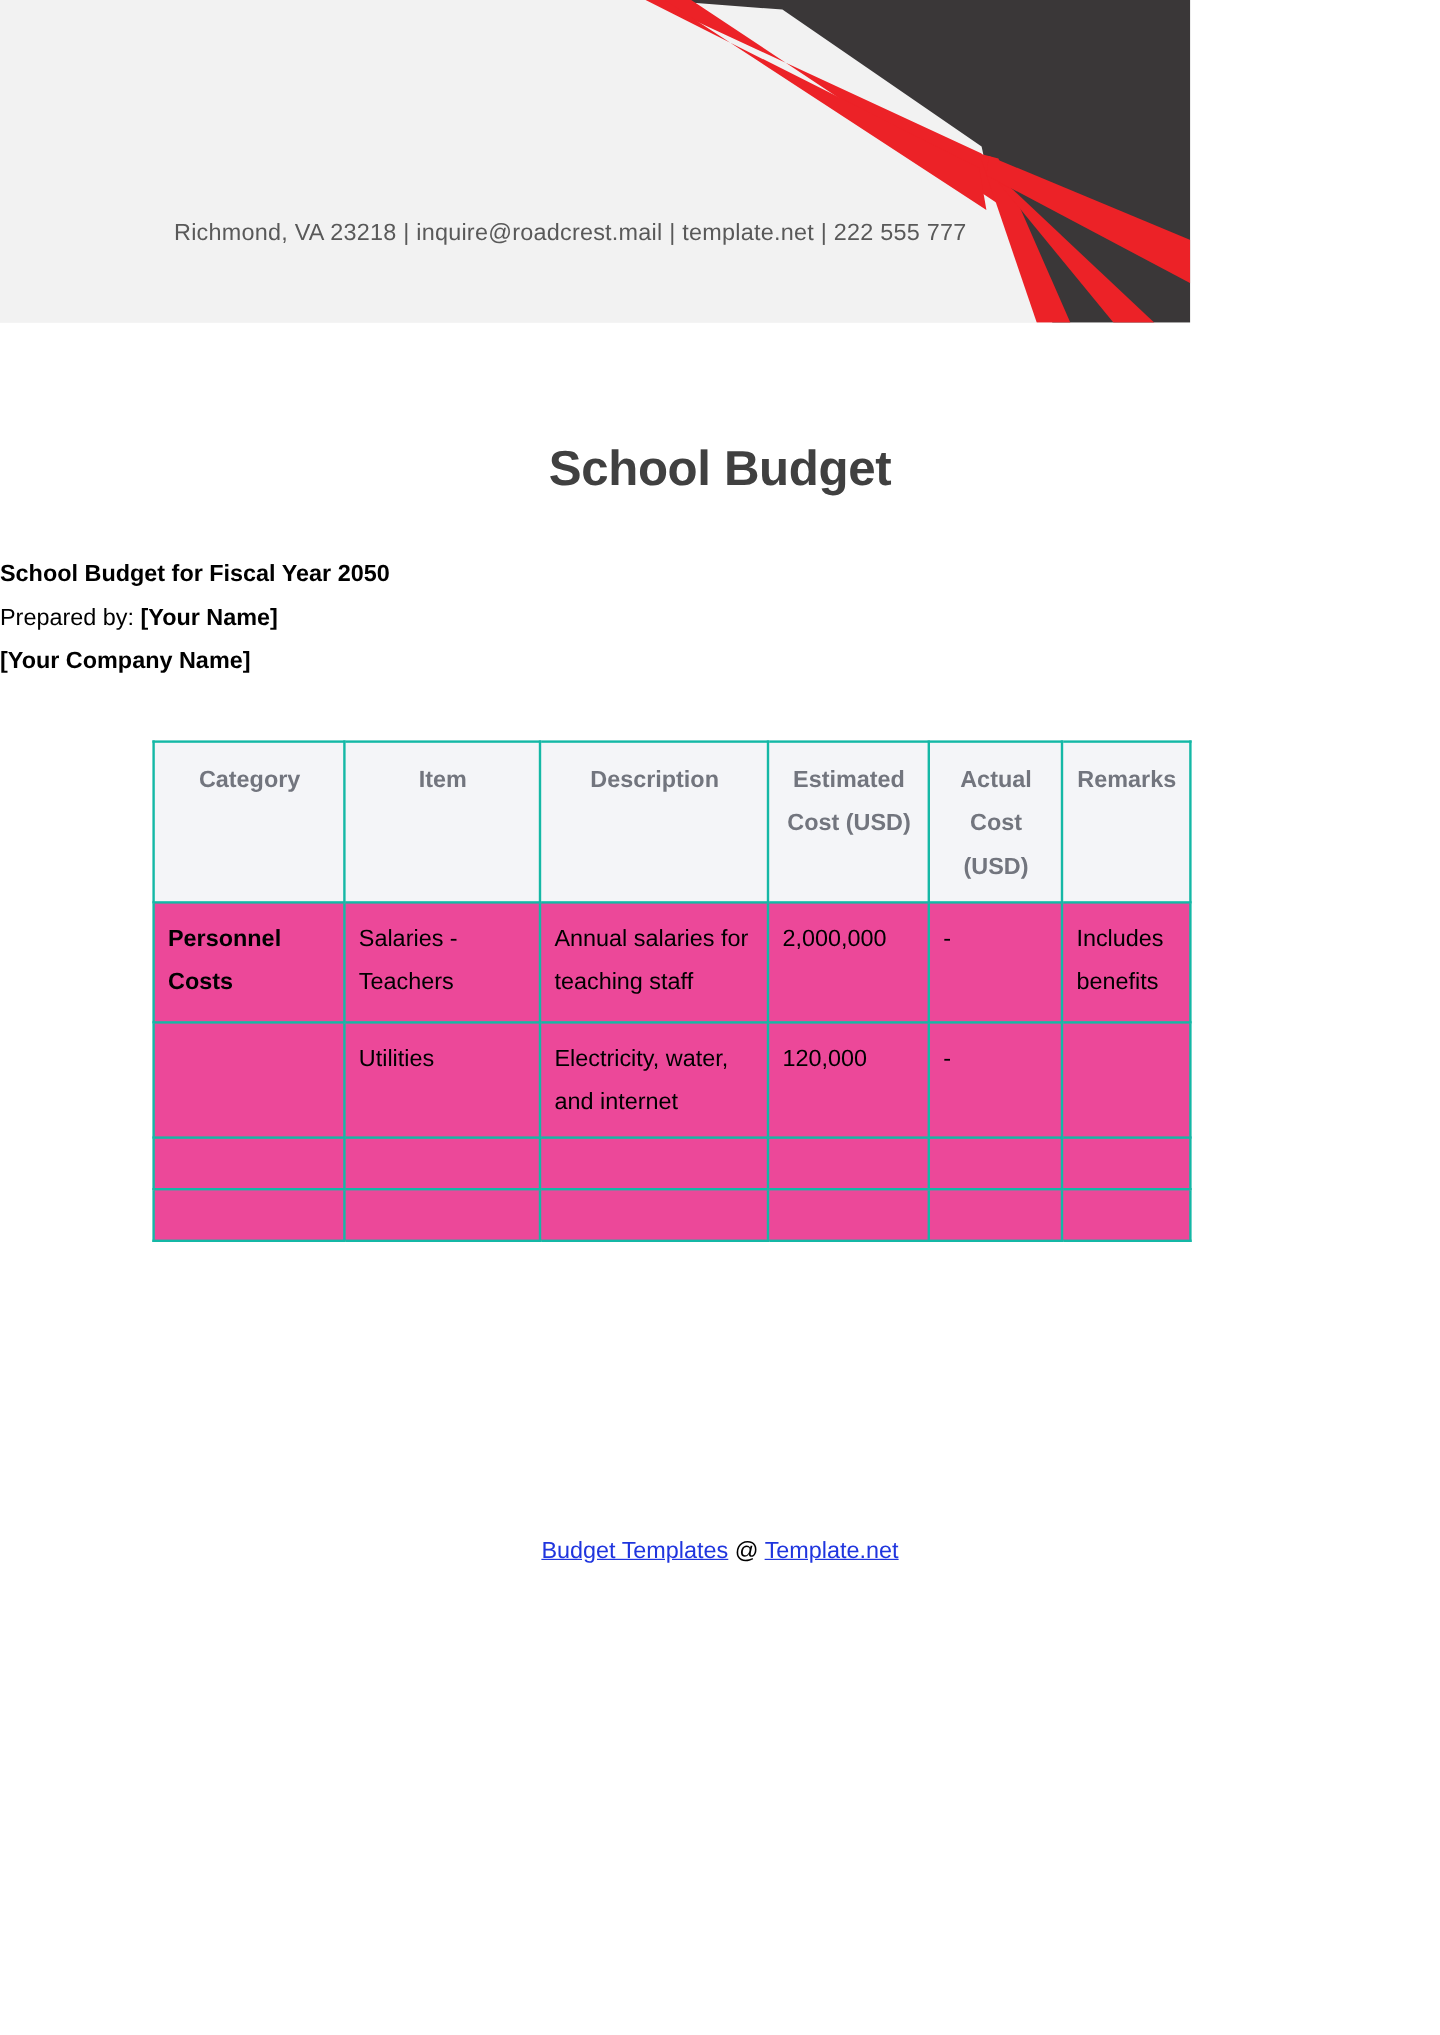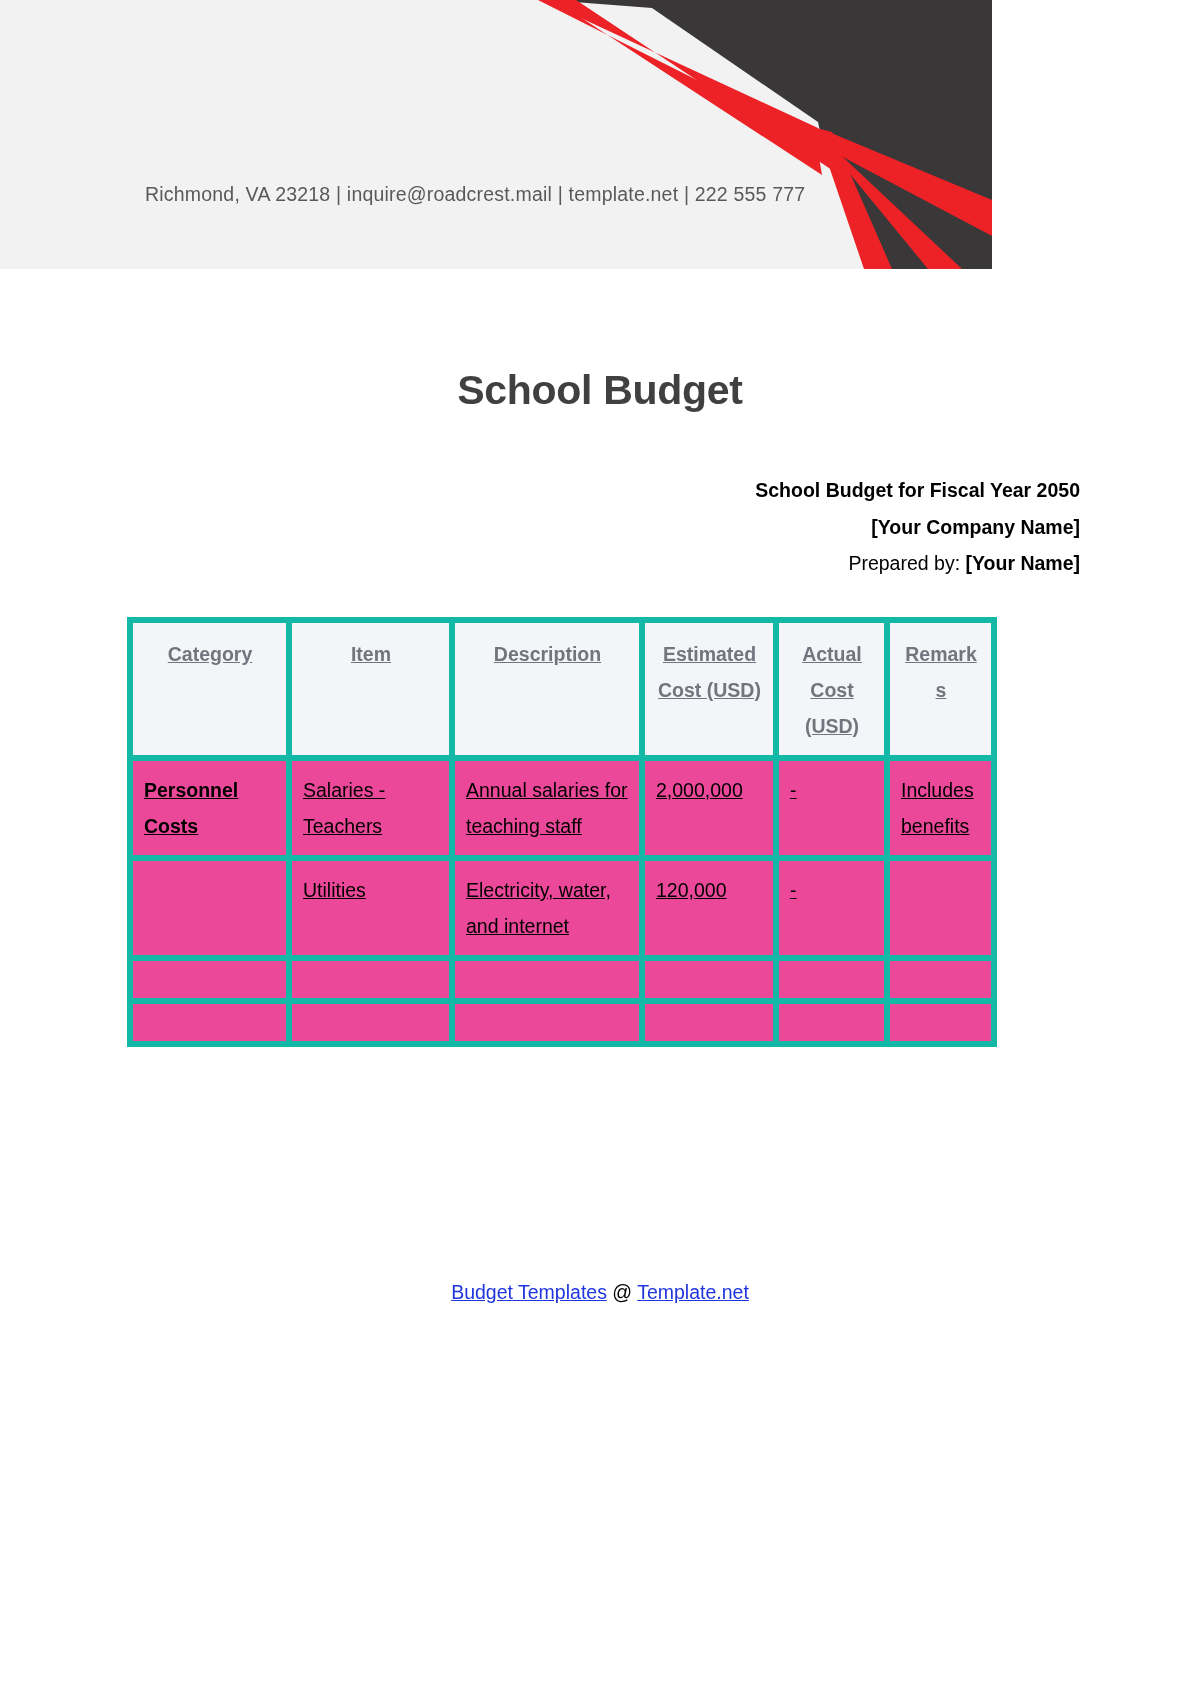--- a/index.html
+++ b/index.html
@@ -47,24 +47,24 @@
     width: 1200px;
     text-align: center;
     font-size: 41px;
     font-weight: bold;
     color: #404040;
     letter-spacing: -0.3px;
   }
 
   .subtitle-block {
     position: absolute;
-    top: 472px;
+    top: 460px;
     left: 0;
     width: 1080px;
-    text-align: right;
+    text-align: left;
     color: #000000;
   }
   .sub-line {
     font-size: 19.5px;
     line-height: 36.5px;
     color: #000;
   }
   .sub-line.bold { font-weight: bold; }
   .sub-line .bold-part { font-weight: bold; }
 
@@ -75,27 +75,26 @@
     top: 617px;
     width: 864px;
   }
   table.budget {
     border-collapse: collapse;
     width: 864px;
     table-layout: fixed;
   }
   table.budget th,
   table.budget td {
-    border: 6px solid #14b8a6;
+    border: 2px solid #14b8a6;
     vertical-align: top;
     padding: 11px 10px 11px 11px;
     font-size: 19.5px;
     line-height: 36px;
     word-wrap: break-word;
-    text-decoration: underline;
   }
   table.budget thead th {
     background: #f4f5f8;
     color: #72757e;
     font-weight: bold;
     text-align: center;
     height: 118px;
     vertical-align: top;
     padding-top: 13px;
   }
@@ -155,25 +154,25 @@
     <polygon fill="#ec2227" points="292,130 460,200 460,236 290,146"></polygon>
   </svg>
 
   <div class="header-contact">Richmond, VA 23218 | inquire@roadcrest.mail | template.net | 222 555 777</div>
 </div>
 
 <div class="doc-title">School Budget</div>
 
 <div class="subtitle-block">
   <div class="sub-line bold">School Budget for Fiscal Year 2050</div>
-  <div class="sub-line bold">[Your Company Name]</div>
   <div class="sub-line">
     <span>Prepared by:</span>
     <span class="bold-part">[Your Name]</span>
   </div>
+  <div class="sub-line bold">[Your Company Name]</div>
 </div>
 
 <div class="budget-table-wrap">
   <table class="budget">
     <colgroup>
       <col class="c-category">
         <col class="c-item">
         <col class="c-description">
       <col class="c-estimated">
         <col class="c-actual">

